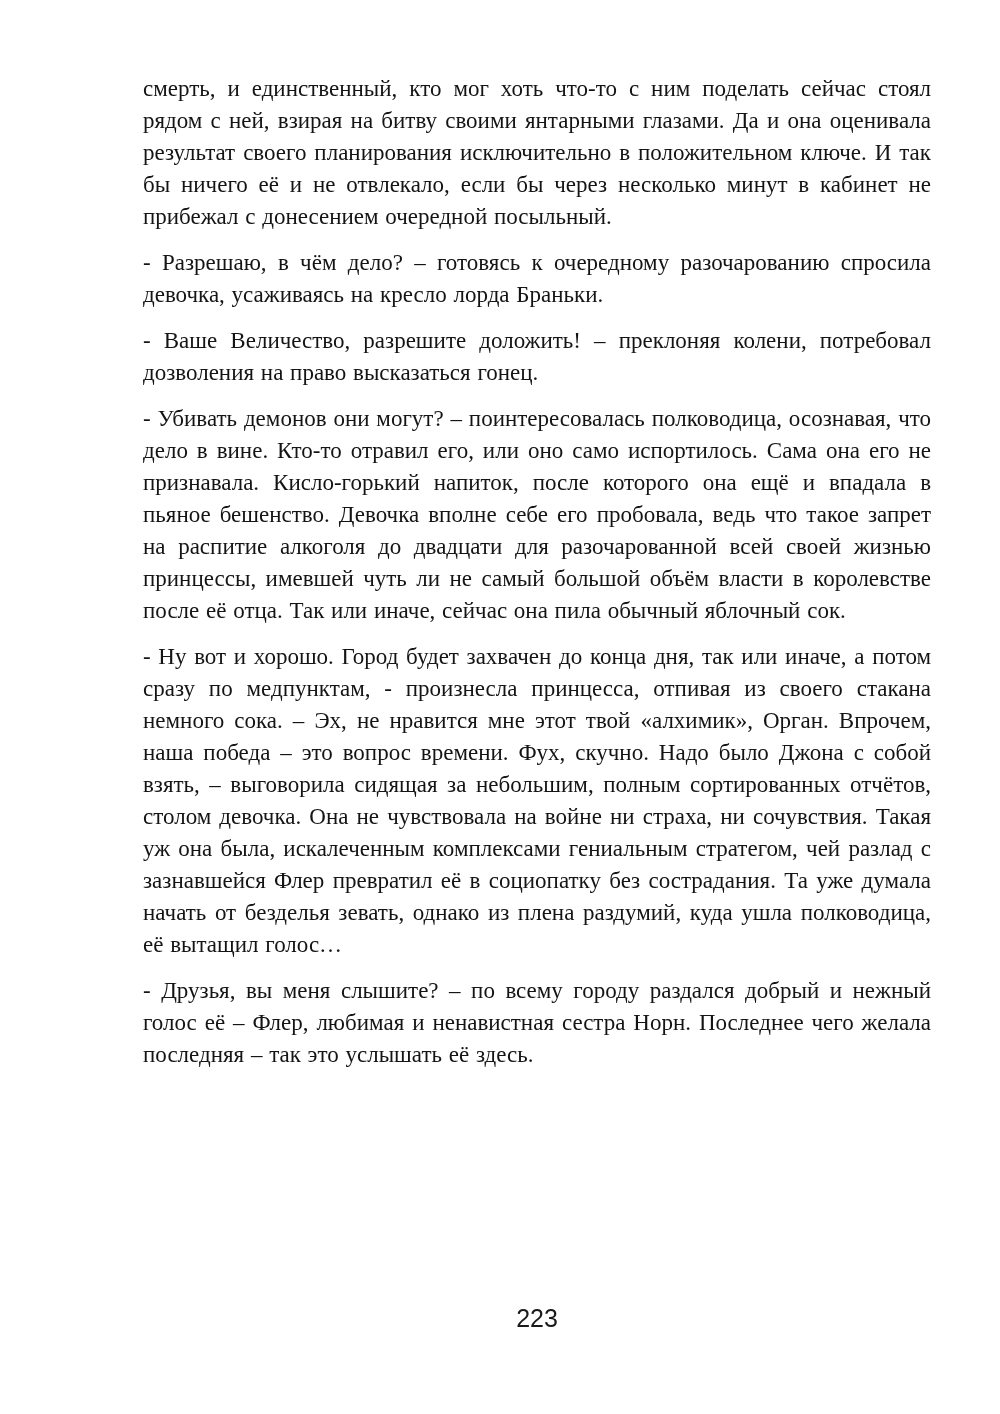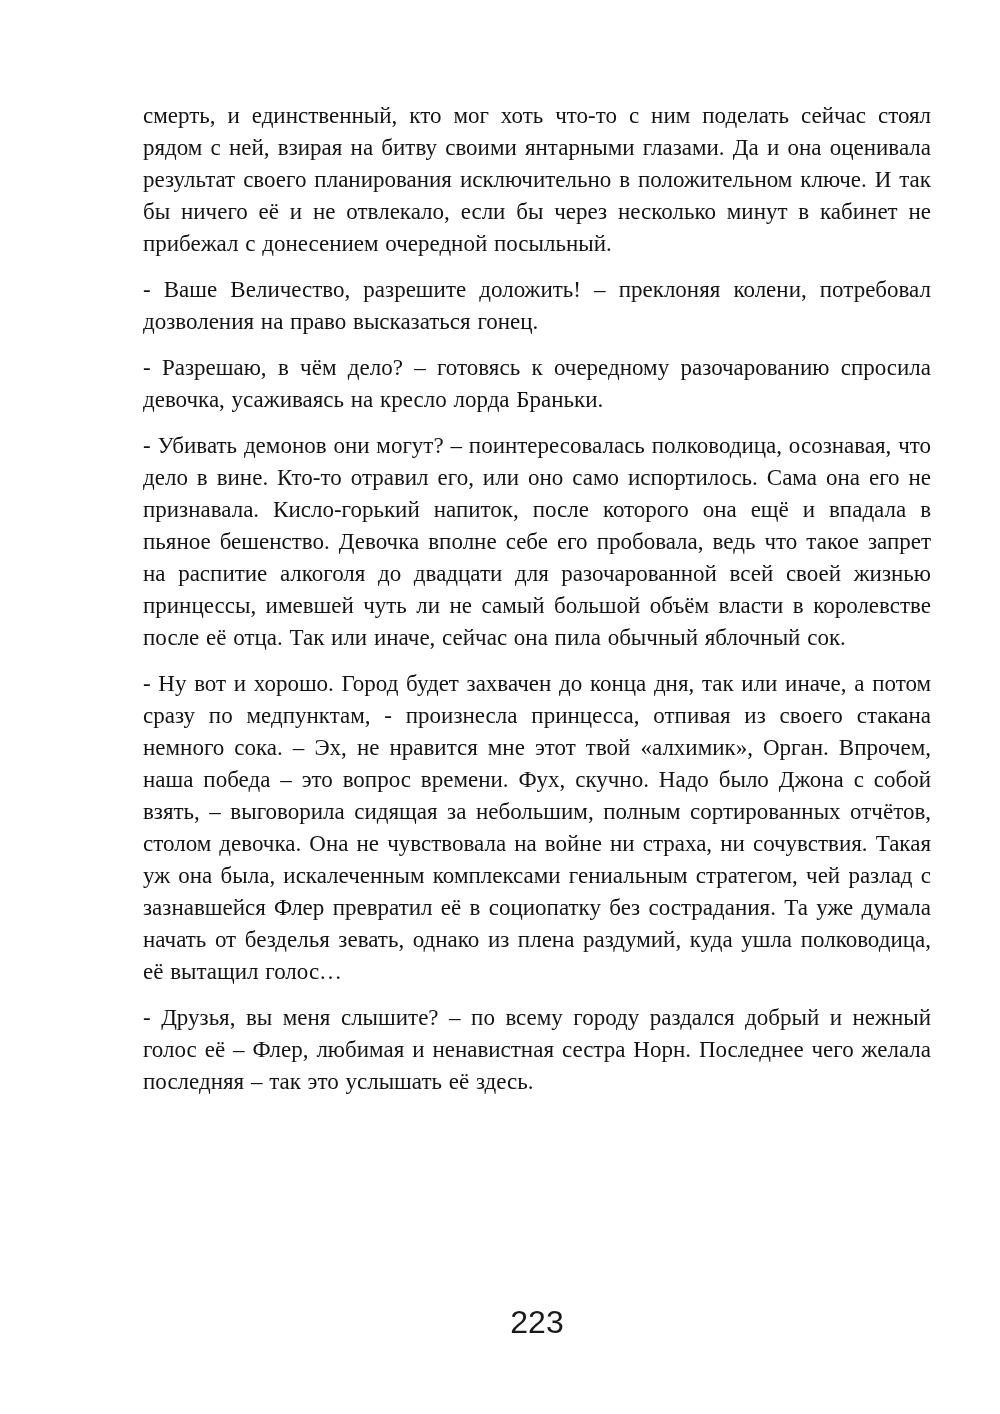--- a/index.html
+++ b/index.html
@@ -12,21 +12,21 @@
     width: 1000px;
     height: 1414px;
     background: #ffffff;
     overflow: hidden;
     font-family: "Liberation Serif", serif;
     color: #141414;
   }
   .text-block {
     position: absolute;
     left: 143px;
-    top: 100px;
+    top: 73px;
     width: 788px;
   }
   .para {
     margin: 0 0 14px 0;
     font-size: 23px;
     line-height: 32px;
     text-align: justify;
     text-align-last: left;
     word-spacing: 1px;
   }
@@ -35,32 +35,32 @@
   }
   .footer {
     position: absolute;
     left: 143px;
     top: 1304px;
     width: 788px;
     text-align: center;
   }
   .pagenum {
     font-family: "Liberation Sans", sans-serif;
-    font-size: 32px;
+    font-size: 25px;
     color: #1a1a1a;
   }
 </style>
 </head>
 <body>
 
 <div class="sheet">
   <div class="text-block">
     <p class="para">смерть, и единственный, кто мог хоть что-то с ним поделать сейчас стоял рядом с ней, взирая на битву своими янтарными глазами. Да и она оценивала результат своего планирования исключительно в положительном ключе. И так бы ничего её и не отвлекало, если бы через несколько минут в кабинет не прибежал с донесением очередной посыльный.</p>
+    <p class="para">- Разрешаю, в чём дело? – готовясь к очередному разочарованию спросила девочка, усаживаясь на кресло лорда Браньки.</p>
     <p class="para">- Ваше Величество, разрешите доложить! – преклоняя колени, потребовал дозволения на право высказаться гонец.</p>
-    <p class="para">- Разрешаю, в чём дело? – готовясь к очередному разочарованию спросила девочка, усаживаясь на кресло лорда Браньки.</p>
     <p class="para">- Убивать демонов они могут? – поинтересовалась полководица, осознавая, что дело в вине. Кто-то отравил его, или оно само испортилось. Сама она его не признавала. Кисло-горький напиток, после которого она ещё и впадала в пьяное бешенство. Девочка вполне себе его пробовала, ведь что такое запрет на распитие алкоголя до двадцати для разочарованной всей своей жизнью принцессы, имевшей чуть ли не самый большой объём власти в королевстве после её отца. Так или иначе, сейчас она пила обычный яблочный сок.</p>
     <p class="para">- Ну вот и хорошо. Город будет захвачен до конца дня, так или иначе, а потом сразу по медпунктам, - произнесла принцесса, отпивая из своего стакана немного сока. – Эх, не нравится мне этот твой «алхимик», Орган. Впрочем, наша победа – это вопрос времени. Фух, скучно. Надо было Джона с собой взять, – выговорила сидящая за небольшим, полным сортированных отчётов, столом девочка. Она не чувствовала на войне ни страха, ни сочувствия. Такая уж она была, искалеченным комплексами гениальным стратегом, чей разлад с зазнавшейся Флер превратил её в социопатку без сострадания. Та уже думала начать от безделья зевать, однако из плена раздумий, куда ушла полководица, её вытащил голос…</p>
     <p class="para">- Друзья, вы меня слышите? – по всему городу раздался добрый и нежный голос её – Флер, любимая и ненавистная сестра Норн. Последнее чего желала последняя – так это услышать её здесь.</p>
   </div>
   <div class="footer">
     <span class="pagenum">223</span>
   </div>
 </div>
 
 </body></html>

